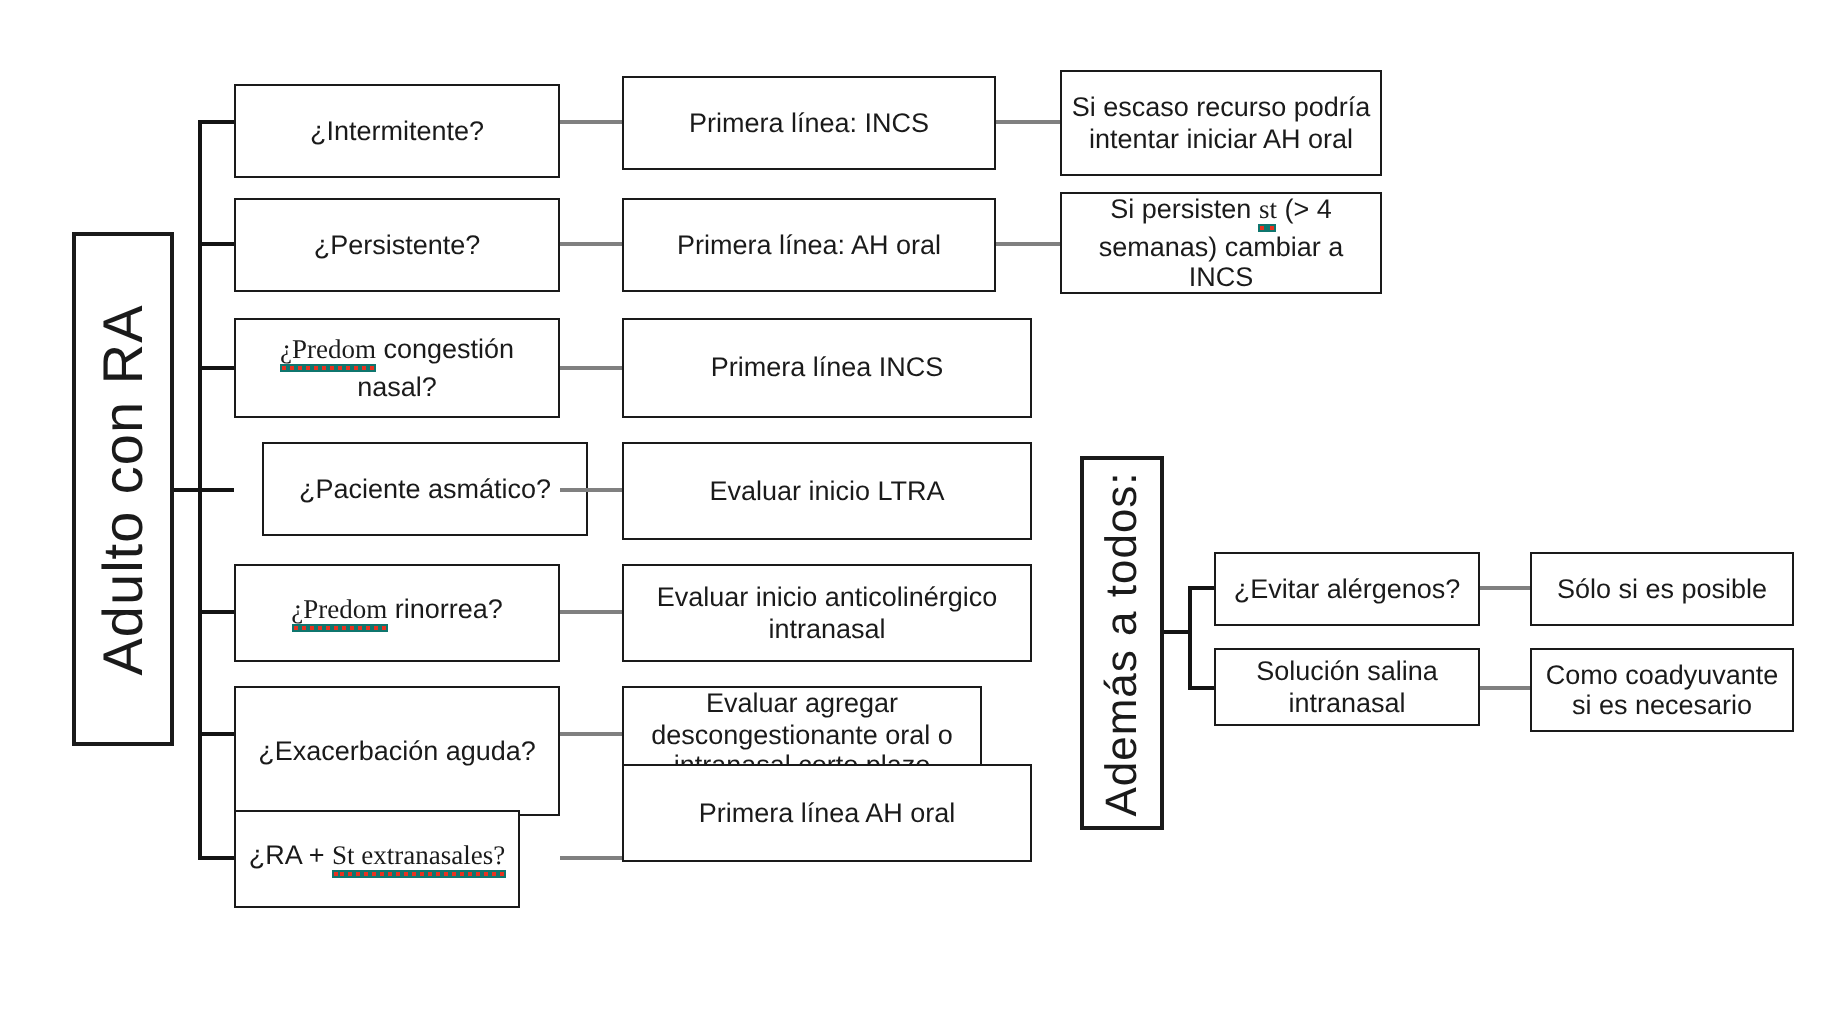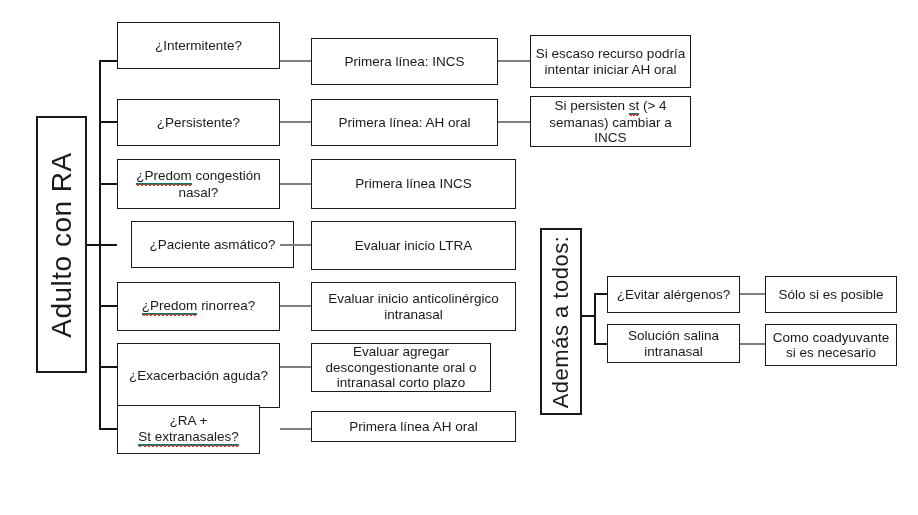--- a/index.html
+++ b/index.html
@@ -13,21 +13,21 @@
     font-size:13.5px;line-height:15.5px;padding:1px 2px;box-sizing:border-box;
   }
   .vnode{position:absolute;border:2px solid #1a1a1a;background:#ffffff;box-sizing:border-box;}
   .vtext{
     position:absolute;left:50%;top:50%;
     transform:translate(-50%,-50%) rotate(-90deg);
     white-space:nowrap;letter-spacing:0.5px;
   }
   .line{position:absolute;background:#808080;}
   .tline{position:absolute;background:#141414;}
-  .ms{position:relative;display:inline-block;border-bottom:2px solid #0f766e;line-height:14px;}
+  .ms{position:relative;display:inline-block;border-bottom:4px solid #0f766e;line-height:14px;font-family:Liberation Serif, serif;}
   .ms::after{
     content:"";position:absolute;left:1px;right:1px;bottom:-3px;
     border-bottom:2px dotted #e8321f;
   }
 </style>
 </head>
 <body>
 
 <div class="vnode" style="left:36px;top:116px;width:51px;height:257px">
   <span class="vtext" style="font-size:28px">Adulto con RA</span>
@@ -36,21 +36,21 @@
 <div class="tline" style="left:87px;top:244px;width:13px;height:2px"></div>
 <div class="tline" style="left:99px;top:60px;width:2px;height:370px"></div>
 <div class="tline" style="left:100px;top:60px;width:17px;height:2px"></div>
 <div class="tline" style="left:100px;top:121px;width:17px;height:2px"></div>
 <div class="tline" style="left:100px;top:183px;width:17px;height:2px"></div>
 <div class="tline" style="left:100px;top:244px;width:17px;height:2px"></div>
 <div class="tline" style="left:100px;top:305px;width:17px;height:2px"></div>
 <div class="tline" style="left:100px;top:366px;width:17px;height:2px"></div>
 <div class="tline" style="left:100px;top:428px;width:17px;height:2px"></div>
 
-<div class="node" style="left:117px;top:22px;width:163px;height:47px">
+<div class="node" style="left:117px;top:42px;width:163px;height:47px">
   <span>¿Intermitente?</span>
 </div>
 <div class="node" style="left:117px;top:99px;width:163px;height:47px">
   <span>¿Persistente?</span>
 </div>
 <div class="node" style="left:117px;top:159px;width:163px;height:50px">
   <span><span class="ms">¿Predom</span><span> congestión nasal?</span></span>
 </div>
 <div class="node" style="left:131px;top:221px;width:163px;height:47px">
   <span>¿Paciente asmático?</span>
@@ -84,21 +84,21 @@
 </div>
 <div class="node" style="left:311px;top:221px;width:205px;height:49px">
   <span>Evaluar inicio LTRA</span>
 </div>
 <div class="node" style="left:311px;top:282px;width:205px;height:49px">
   <span>Evaluar inicio anticolinérgico intranasal</span>
 </div>
 <div class="node" style="left:311px;top:343px;width:180px;height:49px">
   <span>Evaluar agregar descongestionante oral o intranasal corto plazo</span>
 </div>
-<div class="node" style="left:311px;top:411px;width:205px;height:31px">
+<div class="node" style="left:311px;top:382px;width:205px;height:49px">
   <span>Primera línea AH oral</span>
 </div>
 
 <div class="line" style="left:498px;top:60px;width:32px;height:2px"></div>
 <div class="line" style="left:498px;top:121px;width:32px;height:2px"></div>
 
 <div class="node" style="left:530px;top:35px;width:161px;height:53px">
   <span>Si escaso recurso podría intentar iniciar AH oral</span>
 </div>
 <div class="node" style="left:530px;top:96px;width:161px;height:51px">

